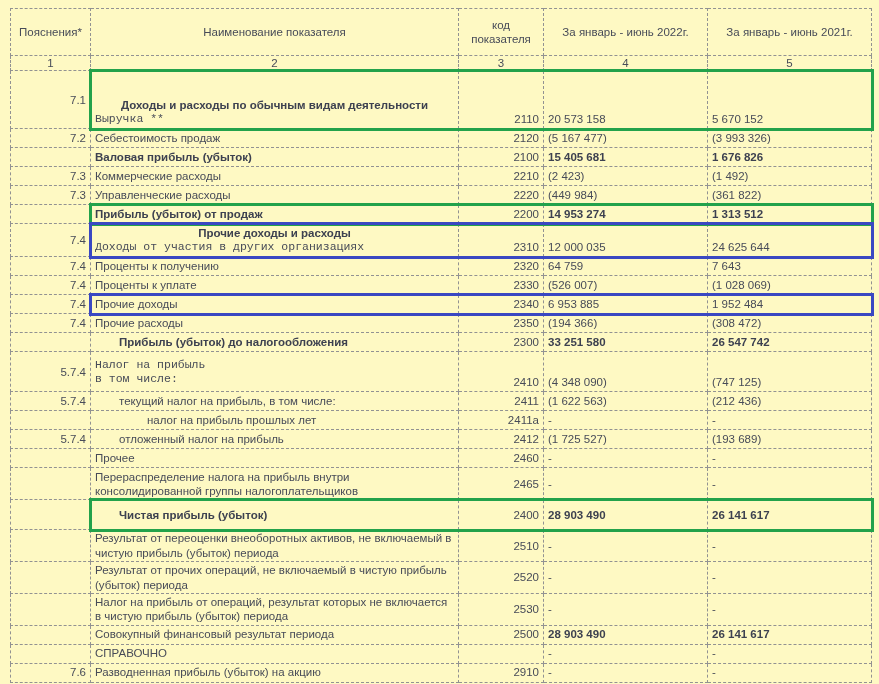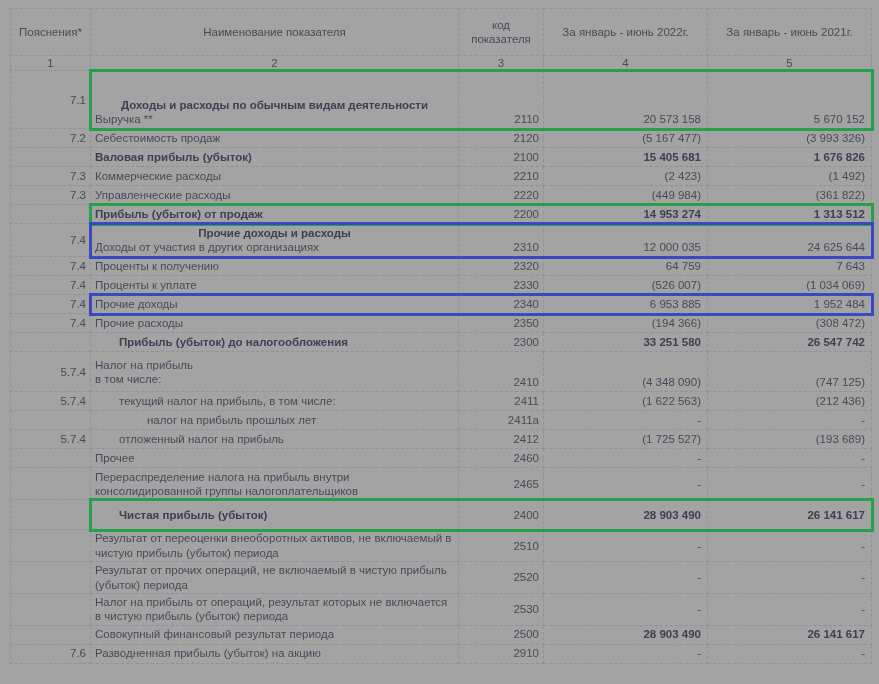--- a/index.html
+++ b/index.html
@@ -1,48 +1,48 @@
 <!DOCTYPE html>
 <html><head>
 <meta charset="utf-8">
 <style>
   html,body{margin:0;padding:0;}
   body{
     width:879px;height:684px;background:#ffffff;
     font-family:"Liberation Sans","DejaVu Sans",sans-serif;
     color:#474b58;
   }
-  .sheet{position:relative;width:879px;height:684px;background:#a3a3a3;overflow:hidden;}
+  .sheet{position:relative;width:879px;height:684px;background:#fef9c3;overflow:hidden;}
   table{
     position:absolute;left:10px;top:8px;width:861px;
     border-collapse:collapse;table-layout:fixed;
     font-size:11.5px;color:#474b58;
   }
   td{
     border:1px dashed #929292;
     padding:1px 4px;
     vertical-align:middle;
     overflow:hidden;
     line-height:1.25;
   }
   tr.hdr td{height:44px;text-align:center;vertical-align:middle;font-size:11.5px;}
   tr.nums td{height:14px;text-align:center;padding:0 4px;}
   tr.row td{height:16px;}
   tr.t56 td{height:54px;}
   tr.t30 td{height:29px;}
   tr.t36 td{height:36px;}
   tr.t28 td{height:27px;}
   .c{text-align:right;}
-  .r{text-align:right;padding-right:6px;}
+  .r{text-align:left;padding-right:6px;}
   .bold{font-weight:bold;color:#3d4150;}
   .vbot{vertical-align:bottom;padding-bottom:2px;}
   .ind1{padding-left:28px;}
   .ind2{padding-left:56px;}
   .section-line{font-weight:bold;color:#3d4150;text-align:center;}
-  .name-line{text-align:left;}
+  .name-line{text-align:left;font-family:Liberation Mono, monospace;}
   .hl{position:absolute;border:3px solid;box-sizing:border-box;pointer-events:none;background:transparent;}
 </style>
 </head>
 <body>
 
 <div class="sheet" id="sheet">
   <table>
     <colgroup>
       <col style="width:80px">
         <col style="width:368px">
@@ -136,21 +136,21 @@
       <td class="c">2320</td>
       <td class="r">64 759</td>
       <td class="r">7 643</td>
     </tr>
 
     <tr class="row">
       <td class="c">7.4</td>
       <td>Проценты к уплате</td>
       <td class="c">2330</td>
       <td class="r">(526 007)</td>
-      <td class="r">(1 034 069)</td>
+      <td class="r">(1 028 069)</td>
     </tr>
 
     <tr class="row">
       <td class="c">7.4</td>
       <td>Прочие доходы</td>
       <td class="c">2340</td>
       <td class="r">6 953 885</td>
       <td class="r">1 952 484</td>
     </tr>
 
@@ -254,20 +254,27 @@
     </tr>
 
     <tr class="row">
       <td class="c"></td>
       <td>Совокупный финансовый результат периода</td>
       <td class="c">2500</td>
       <td class="r bold">28 903 490</td>
       <td class="r bold">26 141 617</td>
     </tr>
 
+    <tr class="row">
+      <td class="c"></td>
+      <td>СПРАВОЧНО</td>
+      <td class="c"></td>
+      <td class="r">-</td>
+      <td class="r">-</td>
+    </tr>
 
 
     <tr class="row">
       <td class="c">7.6</td>
       <td>Разводненная прибыль (убыток) на акцию</td>
       <td class="c">2910</td>
       <td class="r">-</td>
       <td class="r">-</td>
     </tr>
   </tbody>

